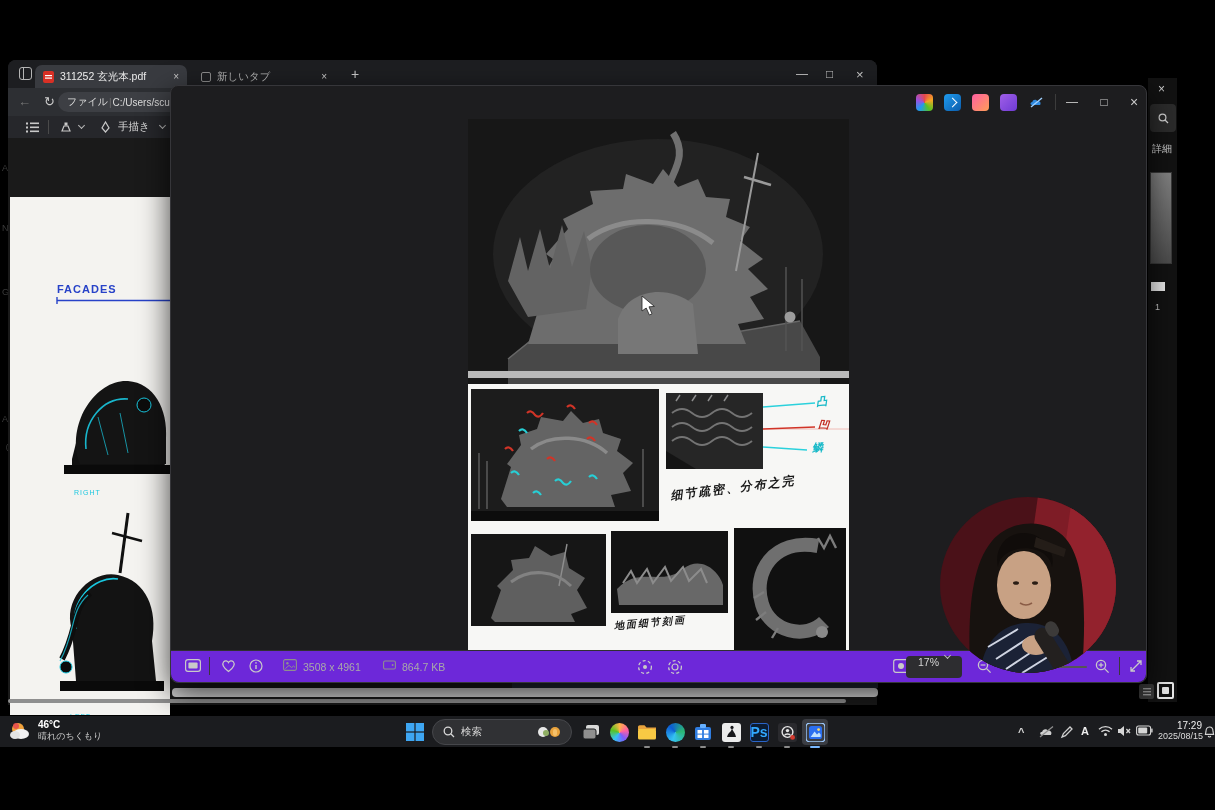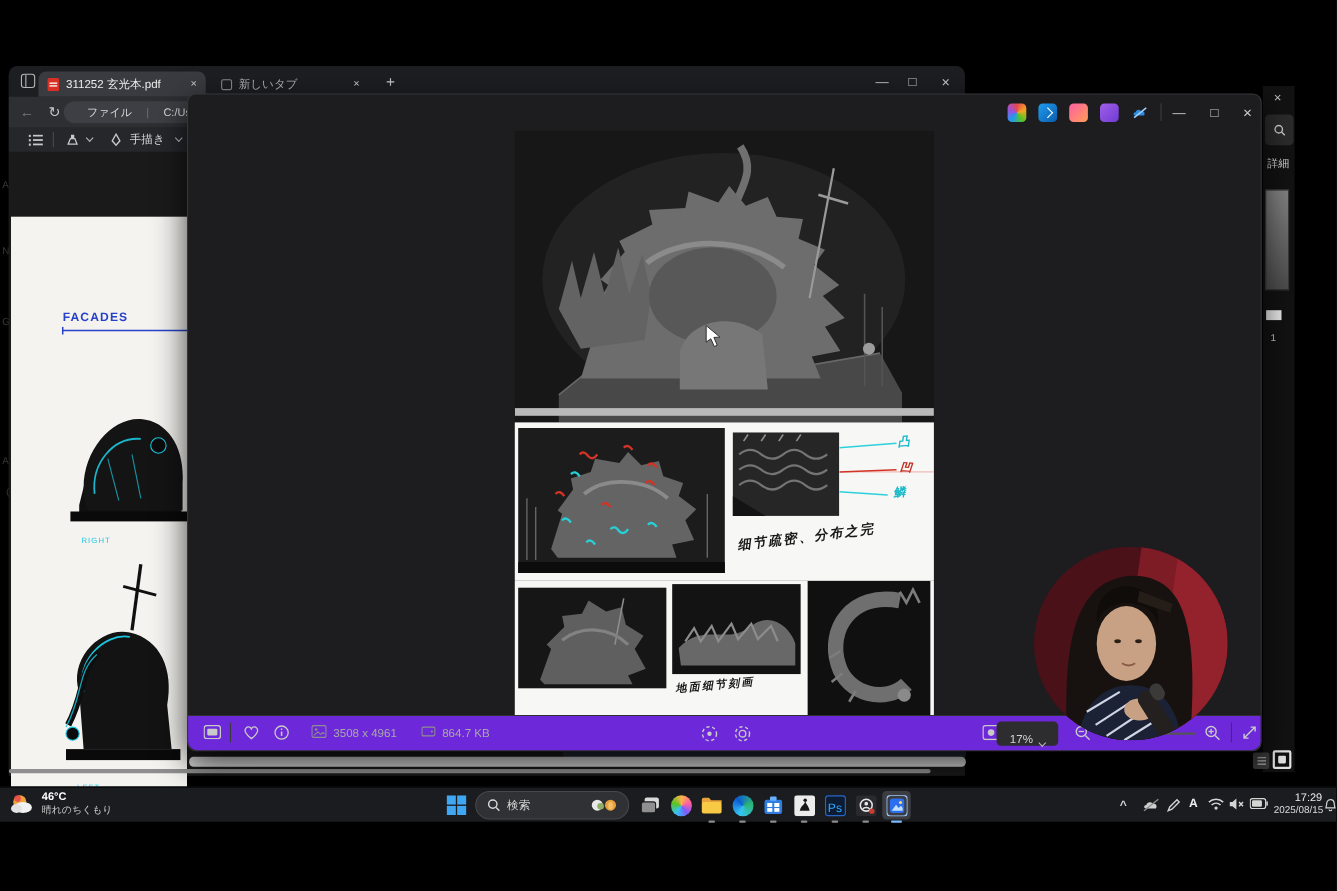--- a/index.html
+++ b/index.html
@@ -9,39 +9,39 @@
   .flex{display:flex;align-items:center}
   .glyph{color:#c9c9c9;font-size:12px;line-height:1}
   .chev{display:inline-block;width:5px;height:5px;border-right:1.4px solid #b9b9b9;border-bottom:1.4px solid #b9b9b9;transform:rotate(45deg);margin-top:-3px}
   
   .win-browser{left:8px;top:60px;width:869px;height:645px;background:#232427;border-radius:8px 8px 0 0;box-shadow:0 4px 18px rgba(0,0,0,.7)}
   .tabbar{height:28px;background:#1d1e21;border-radius:8px 8px 0 0;position:relative}
   .tab{position:absolute;top:5px;height:23px;border-radius:7px 7px 0 0;display:flex;align-items:center;gap:6px;padding:0 8px;font-size:10.5px}
   .tab.active{background:#393b40;color:#ececec}
   .tab.inactive{background:transparent;color:#b4b4b4}
   .navbar{height:28px;background:#2d2f33;display:flex;align-items:center;position:relative}
-  .addr{position:absolute;left:50px;top:4px;width:122px;height:20px;background:#3d3f44;border-radius:10px;display:flex;align-items:center;gap:13px;padding:0 8px;overflow:hidden;white-space:nowrap;font-size:10px;color:#dcdcdc}
+  .addr{position:absolute;left:50px;top:4px;width:122px;height:20px;background:#3d3f44;border-radius:10px;display:flex;align-items:center;gap:1px;padding:0 8px;overflow:hidden;white-space:nowrap;font-size:10px;color:#dcdcdc}
   .editbtn{position:absolute;left:169px;top:3px;width:42px;height:22px;background:#55a4f5;border-radius:4px;display:flex;align-items:center;justify-content:center;gap:3px;color:#0a2c55;font-size:10.5px;font-weight:bold}
   .toolbar2{height:22px;background:#26272b;display:flex;align-items:center;position:relative}
   .pdfarea{position:absolute;left:0;top:78px;right:0;bottom:0;background:#1a1a1a}
   .pdfpage{position:absolute;left:2px;top:59px;width:160px;height:546px;background:#f4f3f0;color:#222}
   .facades{position:absolute;left:47px;top:86px;color:#2742c8;font-size:11px;font-weight:bold;letter-spacing:1px}
   .cyanlabel{position:absolute;color:#1ec8e0;font-size:7px;letter-spacing:1px}
   
   .win-photos{left:170px;top:85px;width:977px;height:598px;background:#1d1d1f;border:1px solid #36363a;border-radius:8px;box-shadow:0 10px 30px rgba(0,0,0,.75)}
   .ph-title{position:absolute;top:9px;left:0;right:0;text-align:center;color:#d6d6d6;font-size:11px}
   .appicon{position:absolute;top:8px;width:17px;height:17px;border-radius:4px}
   .capbtn{position:absolute;top:4px;width:26px;height:24px;display:flex;align-items:center;justify-content:center;color:#c9c9c9;font-size:12px}
   .photo{position:absolute;left:297px;top:33px;width:381px;height:537px}
   .whitesec{background:#f7f7f5;position:relative;overflow:hidden}
   .handnote{position:absolute;font-size:12px;font-style:italic;font-weight:bold;color:#191919;letter-spacing:2px;white-space:nowrap}
   .statusbar{position:absolute;left:0;bottom:0;height:32px;width:100%;background:#6d28d9;border-top:1px solid #303032;border-radius:0 0 8px 8px}
   .sb-ic{position:absolute;top:8px}
   .sb-text{position:absolute;top:10px;color:#a9a9a9;font-size:10.5px;white-space:nowrap}
-  .zoompill{position:absolute;left:735px;top:5px;width:56px;height:22px;background:#2d2d30;border-radius:4px;display:flex;align-items:flex-end;justify-content:center;gap:6px;color:#d5d5d5;font-size:10.5px}
+  .zoompill{position:absolute;left:735px;top:5px;width:56px;height:22px;background:#2d2d30;border-radius:4px;display:flex;align-items:flex-start;justify-content:center;gap:6px;color:#d5d5d5;font-size:10.5px}
   
   .rpanel{left:1147px;top:78px;width:30px;height:624px;background:#121212;border-left:1px solid #000}
   
   .sb1{left:172px;top:688px;width:706px;height:9px;background:#d7d7d7;border-radius:4px}
   .sb2{left:8px;top:699px;width:838px;height:4px;background:#8f8f8f;border-radius:2px}
   .sbdark{left:512px;top:683px;width:366px;height:5px;background:#232b36}
   
   .taskbar{left:0;top:715px;width:1215px;height:32px;background:#1b1c1f;border-top:1px solid #000}
   .tb-app{position:absolute;top:3px;width:26px;height:26px;display:flex;align-items:center;justify-content:center;border-radius:4px}
   .runline{position:absolute;bottom:-3px;left:50%;transform:translateX(-50%);width:6px;height:2.5px;border-radius:2px;background:#8a8a8a}
@@ -467,21 +467,21 @@
       </div>
     <div class="tb-app" style="left:718px">
         <svg width="19" height="19" viewBox="0 0 19 19">
           <rect width="19" height="19" rx="3" fill="#ececec"></rect>
           <path d="M5 14 C7 8 9 10 10 5 C11 9 13 9 14 14 Z" fill="#17171a"></path>
           <circle cx="10" cy="4.4" r="1.6" fill="#17171a"></circle>
         </svg>
         <div class="runline"></div>
       </div>
     <div class="tb-app" style="left:746px">
-        <div style="width:19px;height:19px;border-radius:3px;background:#0b1c33;border:1px solid #2a64c8;color:#31a8ff;font-size:11px;font-weight:normal;display:flex;align-items:flex-end;justify-content:center">
+        <div style="width:19px;height:19px;border-radius:3px;background:#0b1c33;border:1px solid #2a64c8;color:#31a8ff;font-size:14px;font-weight:bold;display:flex;align-items:flex-start;justify-content:center">
           <span>Ps</span>
         </div>
         <div class="runline"></div>
       </div>
     <div class="tb-app" style="left:774px">
         <svg width="19" height="19" viewBox="0 0 19 19">
           <rect width="19" height="19" rx="3" fill="#2a2a2e"></rect>
           <circle cx="9.5" cy="9" r="5.4" fill="none" stroke="#e6e6e6" stroke-width="1.4"></circle>
           <circle cx="9.5" cy="7.6" r="1.7" fill="#e6e6e6"></circle>
           <path d="M6.6 12.4 C7.2 10.6 11.8 10.6 12.4 12.4" fill="none" stroke="#e6e6e6" stroke-width="1.4"></path>

